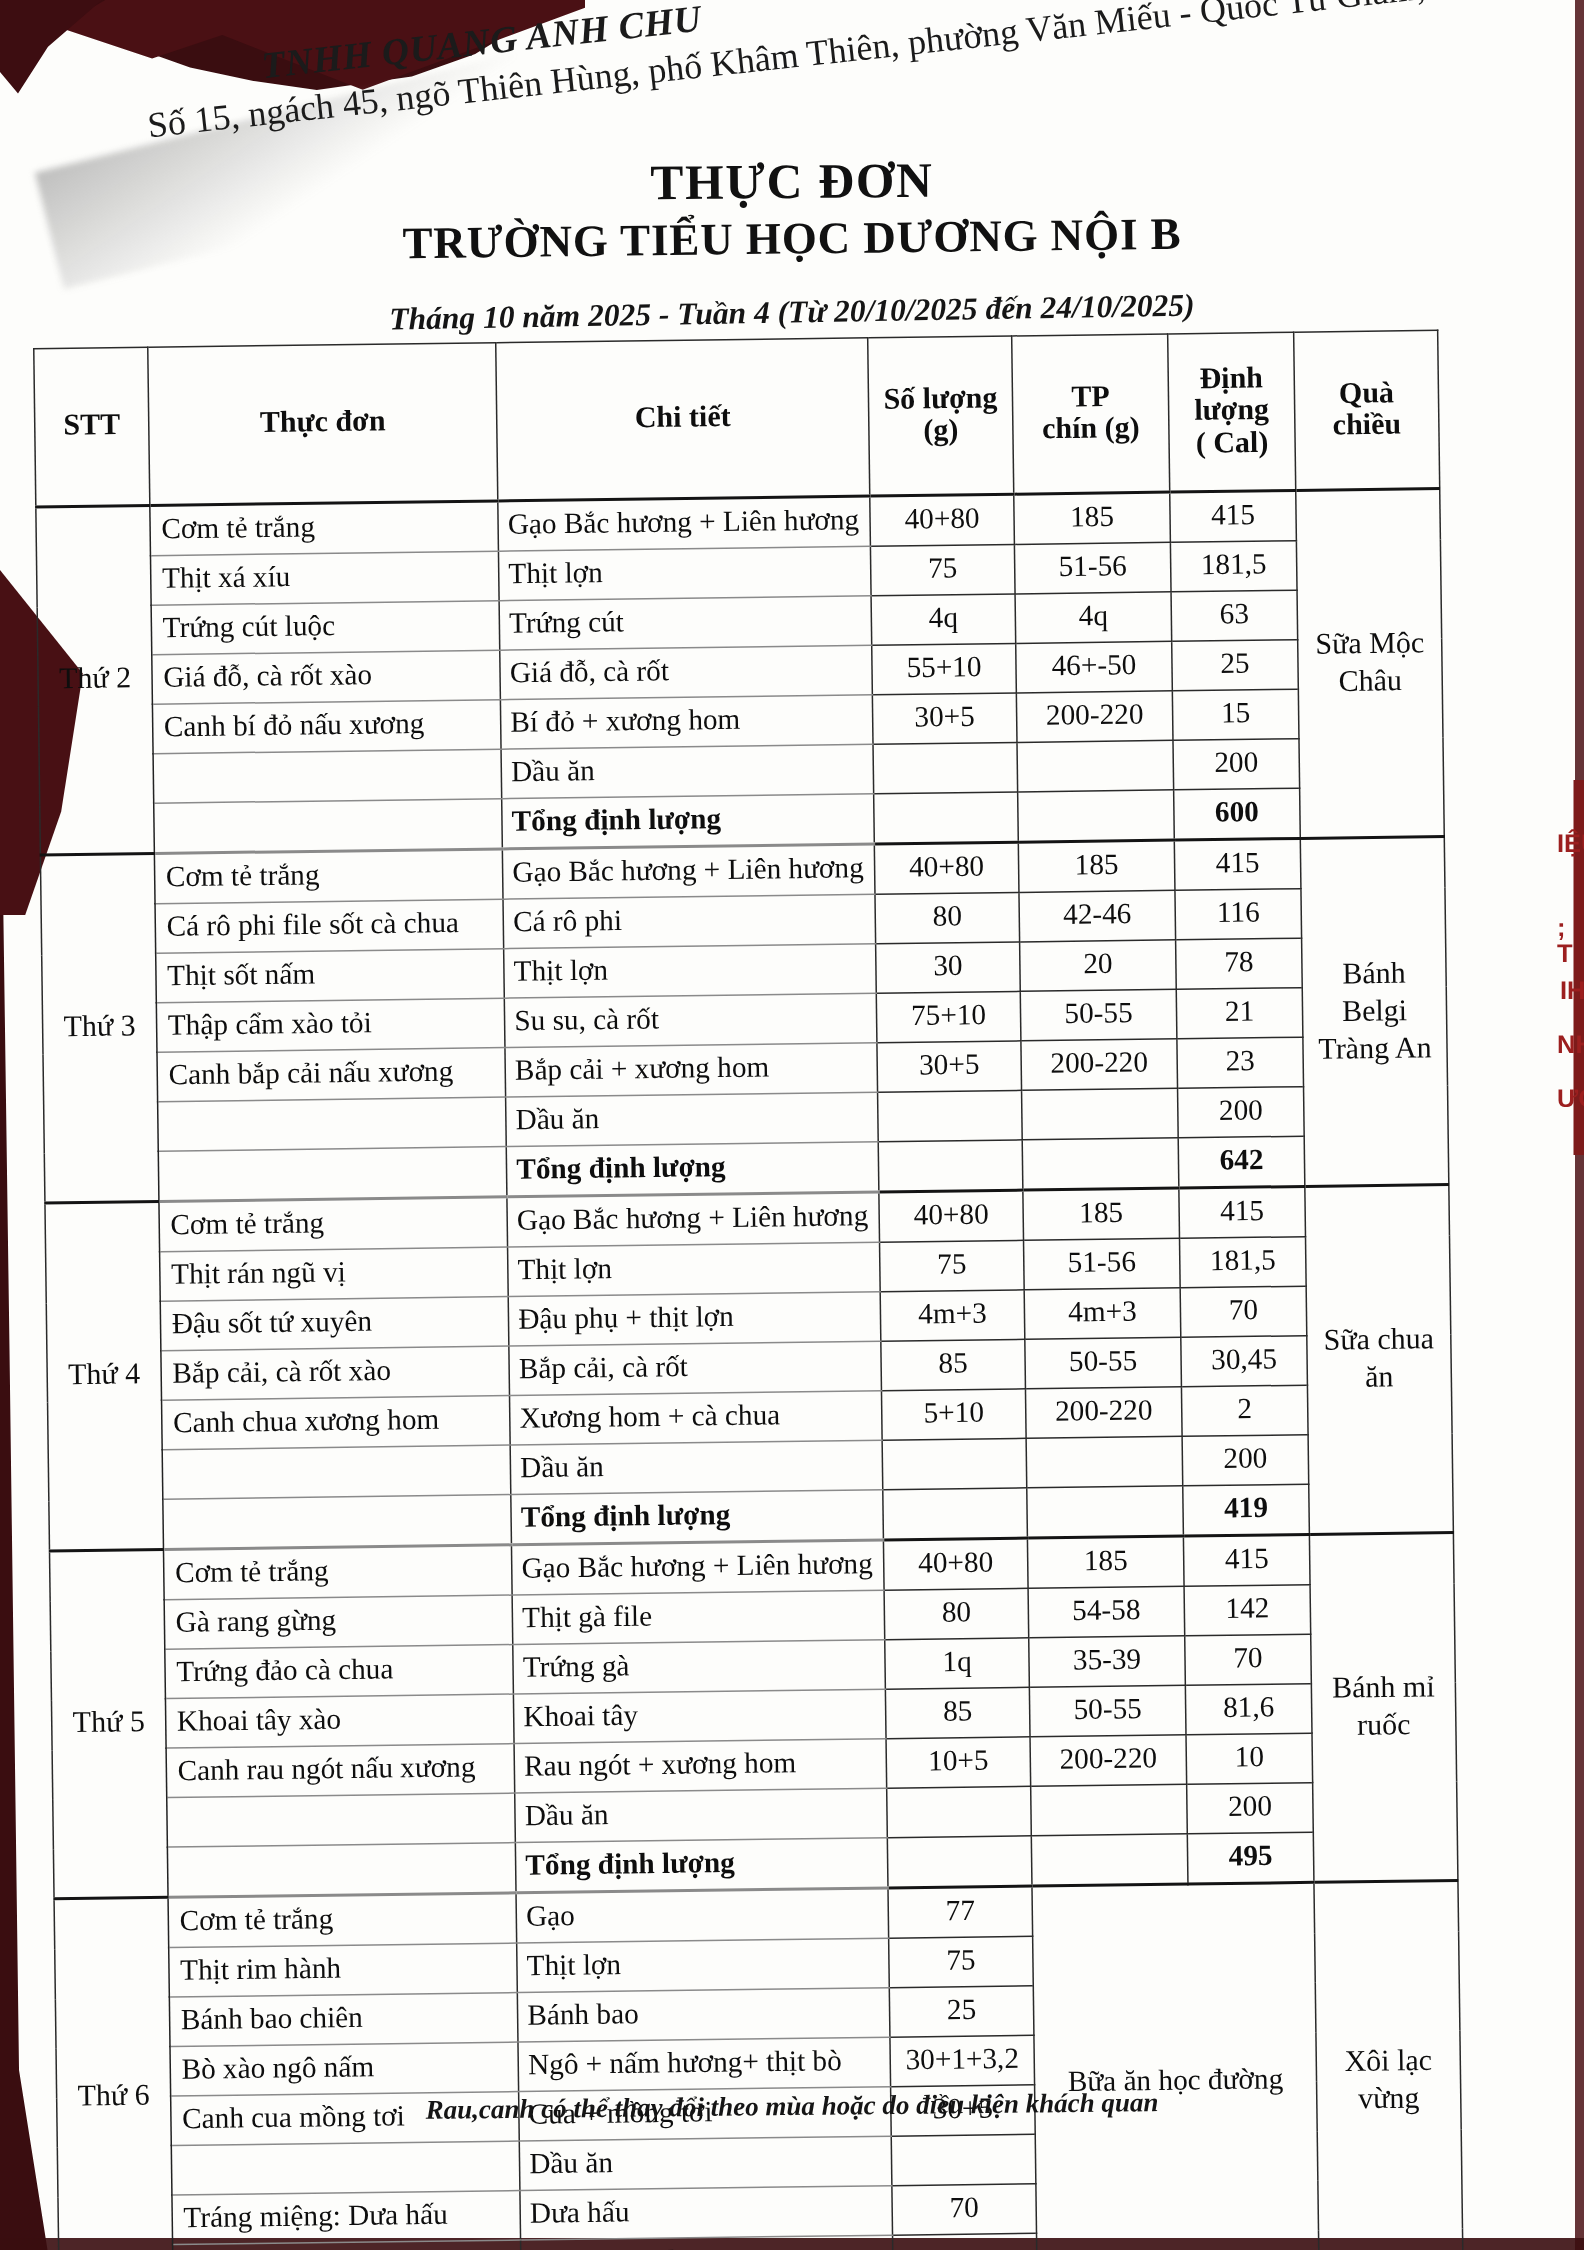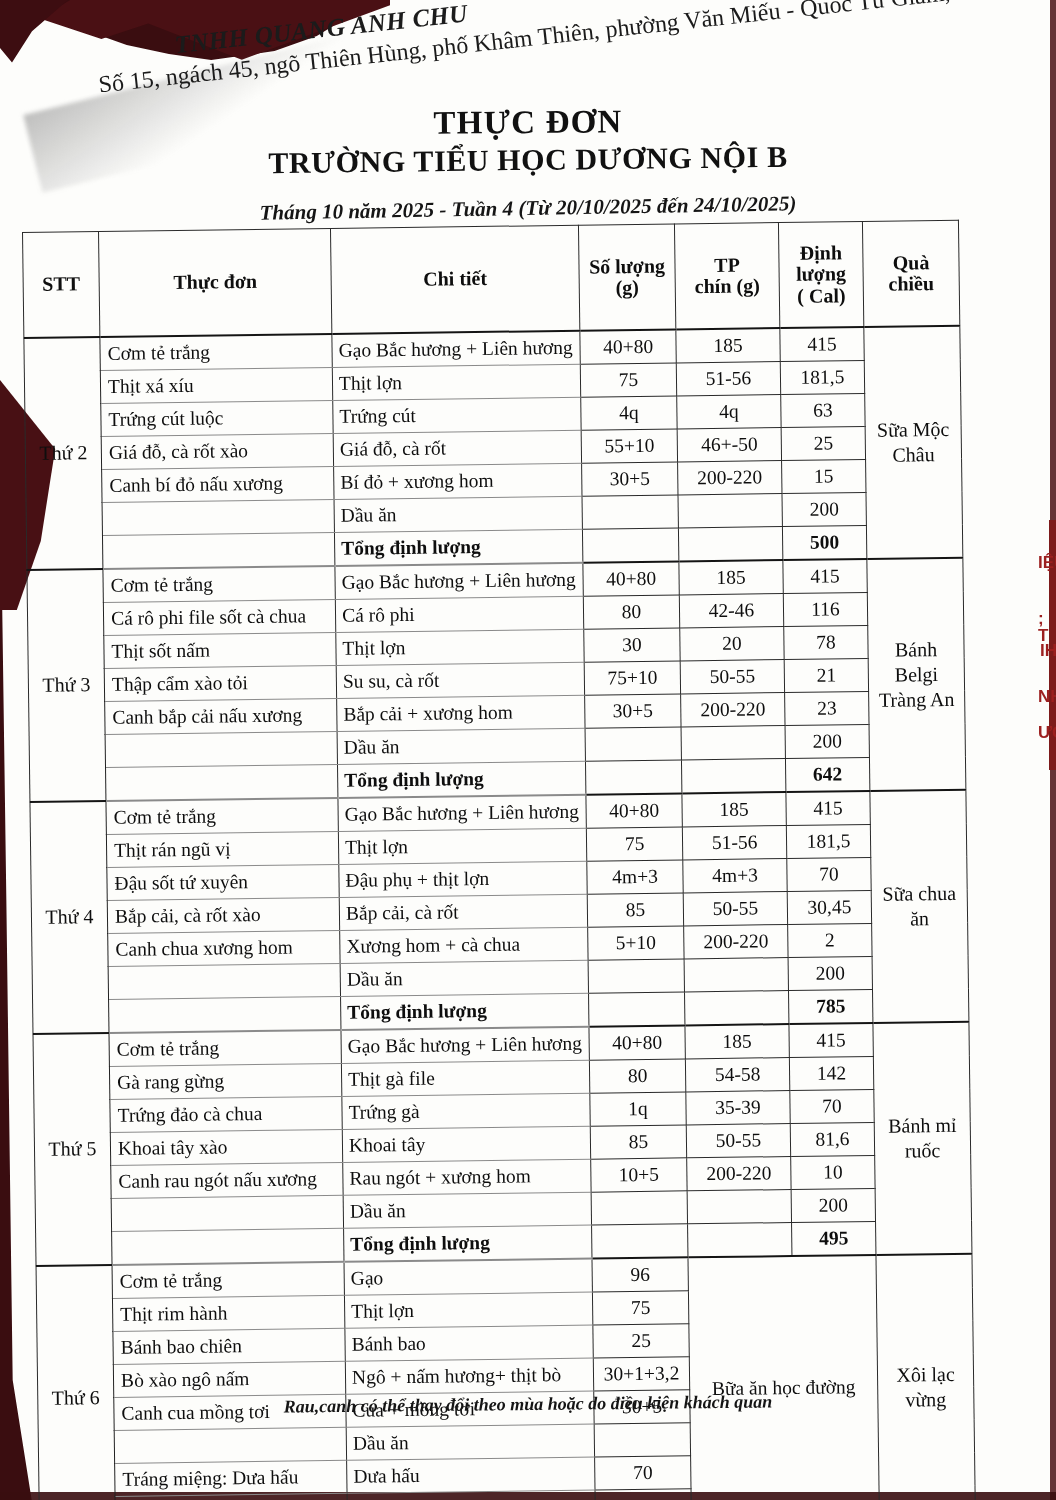--- a/index.html
+++ b/index.html
@@ -126,21 +126,21 @@
   #stamp{
     position:absolute;right:0;top:548px;width:40px;height:190px;
     color:#9c1f1f;font-weight:700;font-size:17px;
     font-family:"Liberation Sans",sans-serif;
     line-height:1.0;text-align:left;
     overflow:hidden;
   }
   .stampline{position:absolute;}
   #sl1{left:22px;top:6px;}
   #sl2{left:22px;top:62px;}
-  #sl3{left:24px;top:94px;text-align:center;}
+  #sl3{left:24px;top:104px;text-align:center;}
   #sl4{left:22px;top:140px;}
   #sl5{left:22px;top:176px;}
   #edgebar{
     position:absolute;right:0;top:520px;width:7px;height:250px;
     background:#7d1b1b;
   }
   #rightdark{
     position:absolute;right:0;top:0;width:6px;height:1500px;
     background:#4a1014;opacity:.85;
   }
@@ -258,21 +258,21 @@
             <td class="detail">Dầu ăn</td>
             <td class="num"></td>
             <td class="num"></td>
             <td class="num">200</td>
           </tr>
           <tr class="txt">
             <td class="menu"></td>
             <td class="detail bold">Tổng định lượng</td>
             <td class="num"></td>
             <td class="num"></td>
-            <td class="num bold">500</td>
+            <td class="num bold">600</td>
           </tr>
           <tr class="txt daysep">
             <td class="stt" rowspan="7">Thứ 3</td>
             <td class="menu">Cơm tẻ trắng</td>
             <td class="detail">Gạo Bắc hương + Liên hương</td>
             <td class="num">40+80</td>
             <td class="num">185</td>
             <td class="num">415</td>
             <td class="snack" rowspan="7">Bánh Belgi Tràng An</td>
           </tr>
@@ -360,21 +360,21 @@
             <td class="detail">Dầu ăn</td>
             <td class="num"></td>
             <td class="num"></td>
             <td class="num">200</td>
           </tr>
           <tr class="txt">
             <td class="menu"></td>
             <td class="detail bold">Tổng định lượng</td>
             <td class="num"></td>
             <td class="num"></td>
-            <td class="num bold">785</td>
+            <td class="num bold">419</td>
           </tr>
           <tr class="txt daysep">
             <td class="stt" rowspan="7">Thứ 5</td>
             <td class="menu">Cơm tẻ trắng</td>
             <td class="detail">Gạo Bắc hương + Liên hương</td>
             <td class="num">40+80</td>
             <td class="num">185</td>
             <td class="num">415</td>
             <td class="snack" rowspan="7">Bánh mỉ ruốc</td>
           </tr>
@@ -417,21 +417,21 @@
             <td class="menu"></td>
             <td class="detail bold">Tổng định lượng</td>
             <td class="num"></td>
             <td class="num"></td>
             <td class="num bold">495</td>
           </tr>
           <tr class="txt daysep">
             <td class="stt" rowspan="8">Thứ 6</td>
             <td class="menu">Cơm tẻ trắng</td>
             <td class="detail">Gạo</td>
-            <td class="num">96</td>
+            <td class="num">77</td>
             <td class="num" rowspan="8" colspan="2">Bữa ăn học đường</td>
             <td class="snack" rowspan="8">Xôi lạc vừng</td>
           </tr>
           <tr class="txt">
             <td class="menu">Thịt rim hành</td>
             <td class="detail">Thịt lợn</td>
             <td class="num">75</td>
           </tr>
           <tr class="txt">
             <td class="menu">Bánh bao chiên</td>

